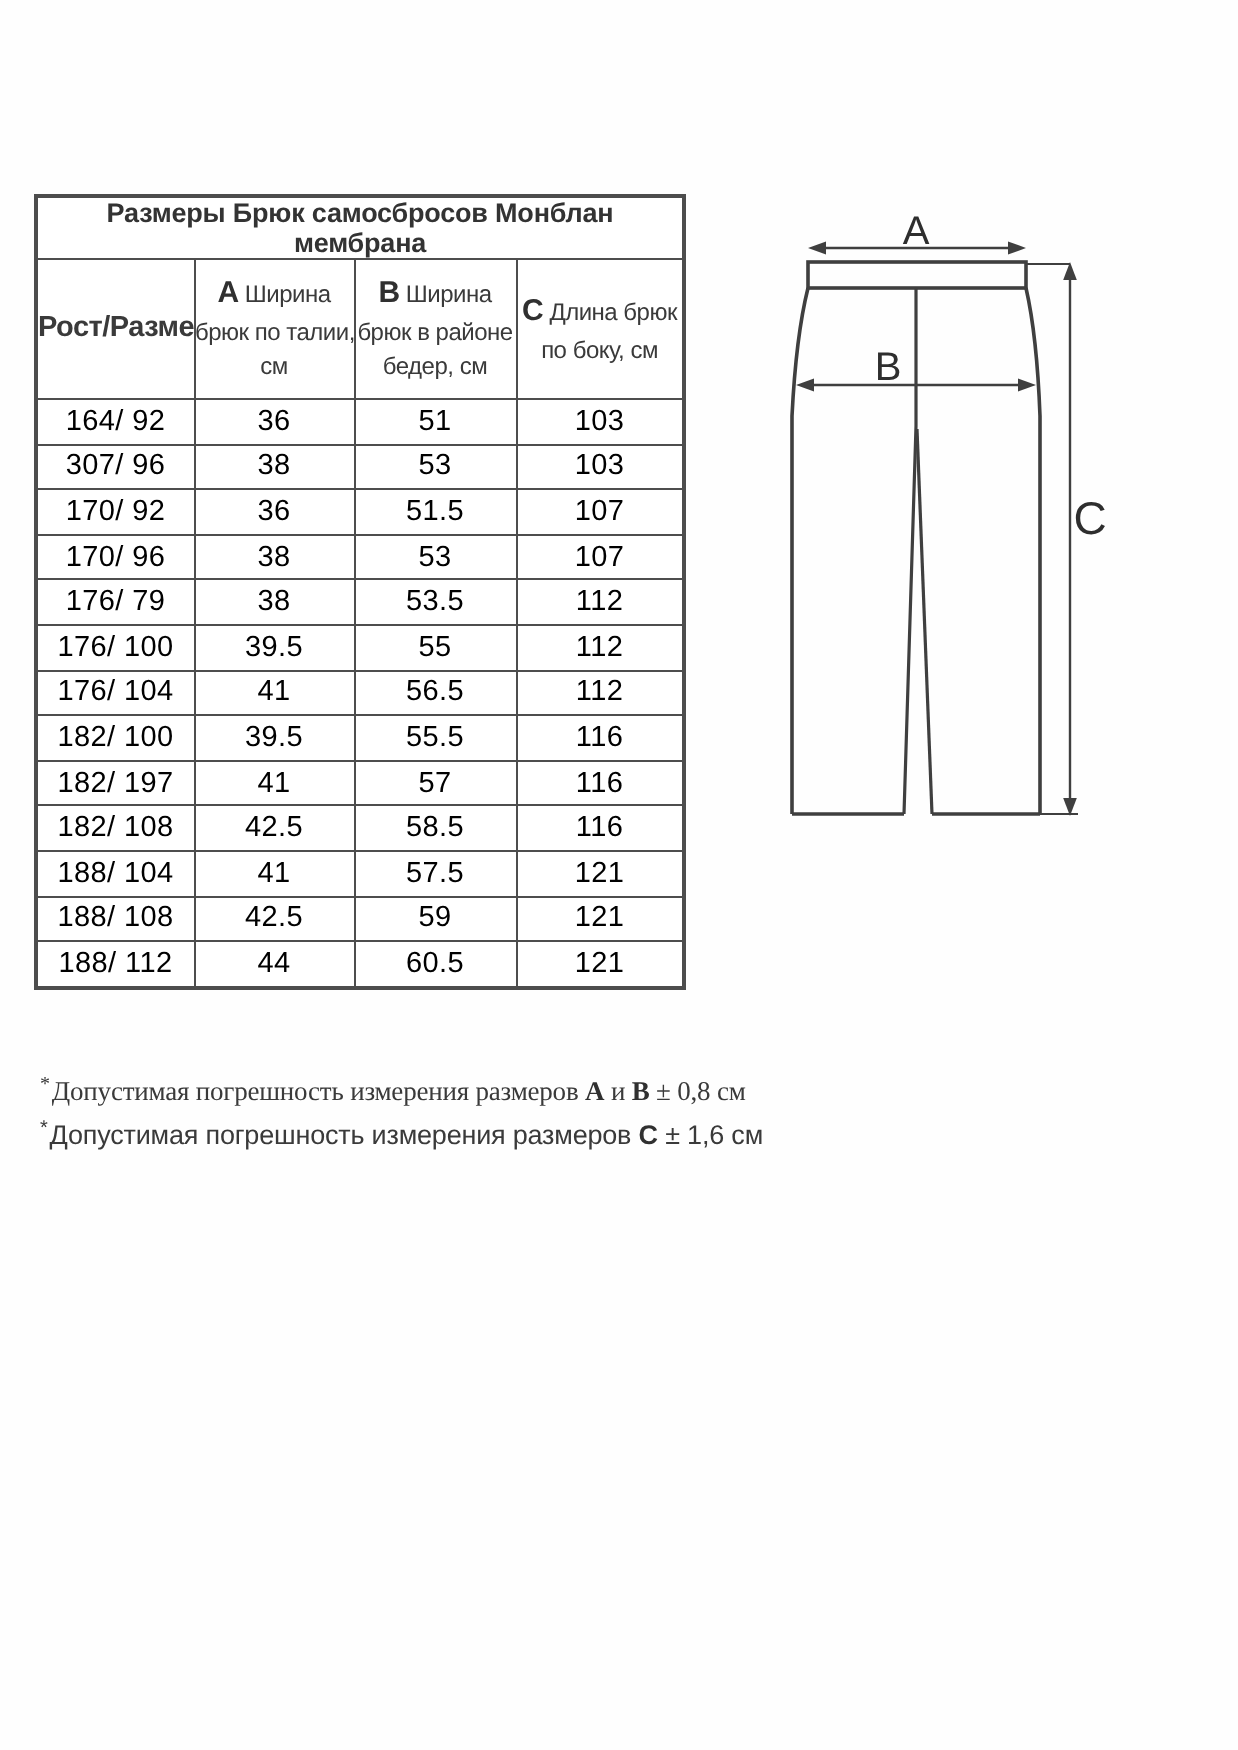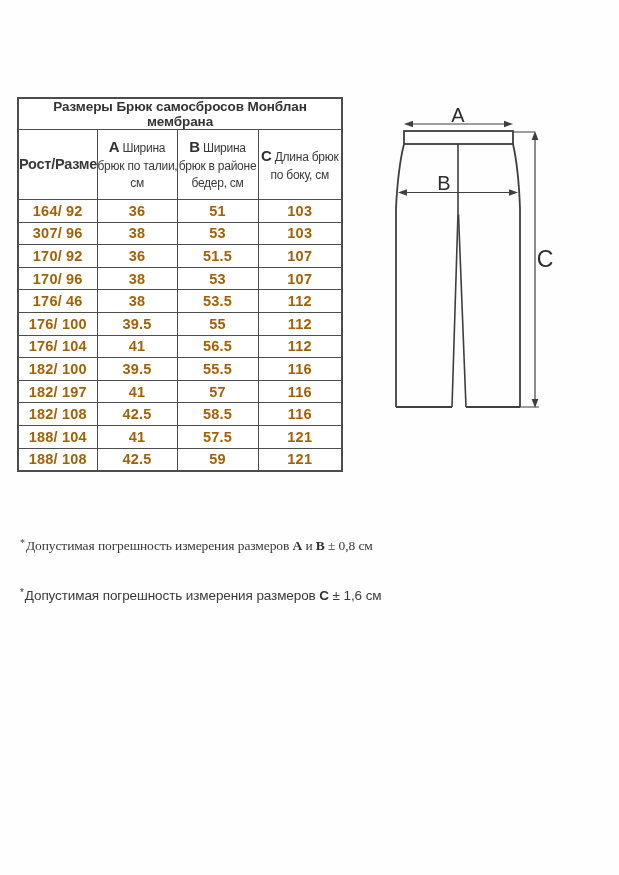--- a/index.html
+++ b/index.html
@@ -60,23 +60,22 @@
     letter-spacing: -0.2px;
   }
   .h-letter {
     font-weight: bold;
     font-size: 15px;
     color: #303030;
   }
   tbody.size-body td {
     height: 21.6px;
     font-size: 14.5px;
-    color: #a16207;
+    color: #000000;
     letter-spacing: 0.2px;
-    font-weight: bold;
   }
 
   
   svg.diagram {
     position: absolute;
     left: 385px;
     top: 90px;
   }
   svg.diagram text {
     font-family: "Liberation Sans", "DejaVu Sans", sans-serif;
@@ -86,21 +85,21 @@
   
   .footnote {
     position: absolute;
     left: 20px;
     font-size: 13.5px;
     color: #3a3a3a;
     letter-spacing: -0.1px;
     white-space: nowrap;
   }
   .fn-1 { top: 538px; font-family: Liberation Serif, serif; }
-  .fn-2 { top: 588px; }
+  .fn-2 { top: 560px; }
   .fn-star {
     font-size: 10px;
     vertical-align: top;
     position: relative;
     top: -1px;
     padding-right: 1px;
   }
   .fn-b { font-weight: bold; color: #303030; }
 </style>
 </head>
@@ -156,21 +155,21 @@
           <td>51.5</td>
           <td>107</td>
         </tr>
         <tr>
           <td>170/ 96</td>
           <td>38</td>
           <td>53</td>
           <td>107</td>
         </tr>
         <tr>
-          <td>176/ 46</td>
+          <td>176/ 79</td>
           <td>38</td>
           <td>53.5</td>
           <td>112</td>
         </tr>
         <tr>
           <td>176/ 100</td>
           <td>39.5</td>
           <td>55</td>
           <td>112</td>
         </tr>
@@ -201,20 +200,26 @@
         <tr>
           <td>188/ 104</td>
           <td>41</td>
           <td>57.5</td>
           <td>121</td>
         </tr>
         <tr>
           <td>188/ 108</td>
           <td>42.5</td>
           <td>59</td>
+          <td>121</td>
+        </tr>
+        <tr>
+          <td>188/ 112</td>
+          <td>44</td>
+          <td>60.5</td>
           <td>121</td>
         </tr>
       </tbody>
   </table>
 
   <svg class="diagram" width="185" height="335" viewBox="385 90 185 335" xmlns="http://www.w3.org/2000/svg">
     <g stroke="#3f3f3f" fill="none">
 
       <rect x="404" y="131" width="109" height="13" stroke-width="1.8"></rect>
       <path d="M 404 144 Q 398 168 396 208 L 396 407" stroke-width="1.8"></path>

